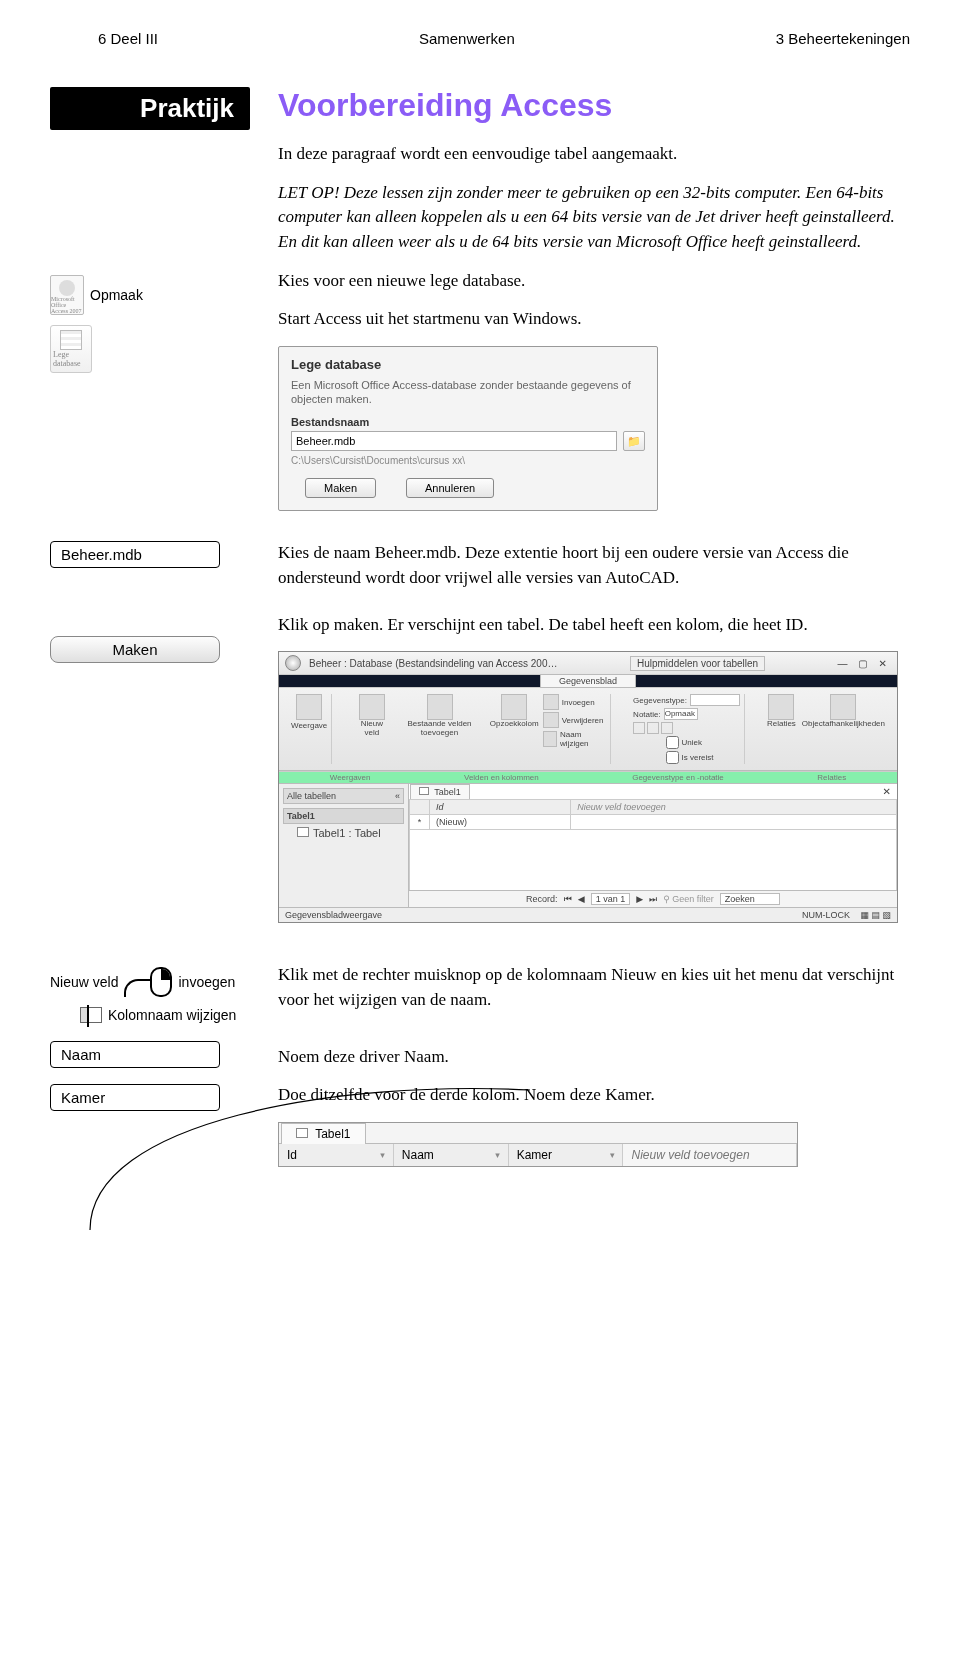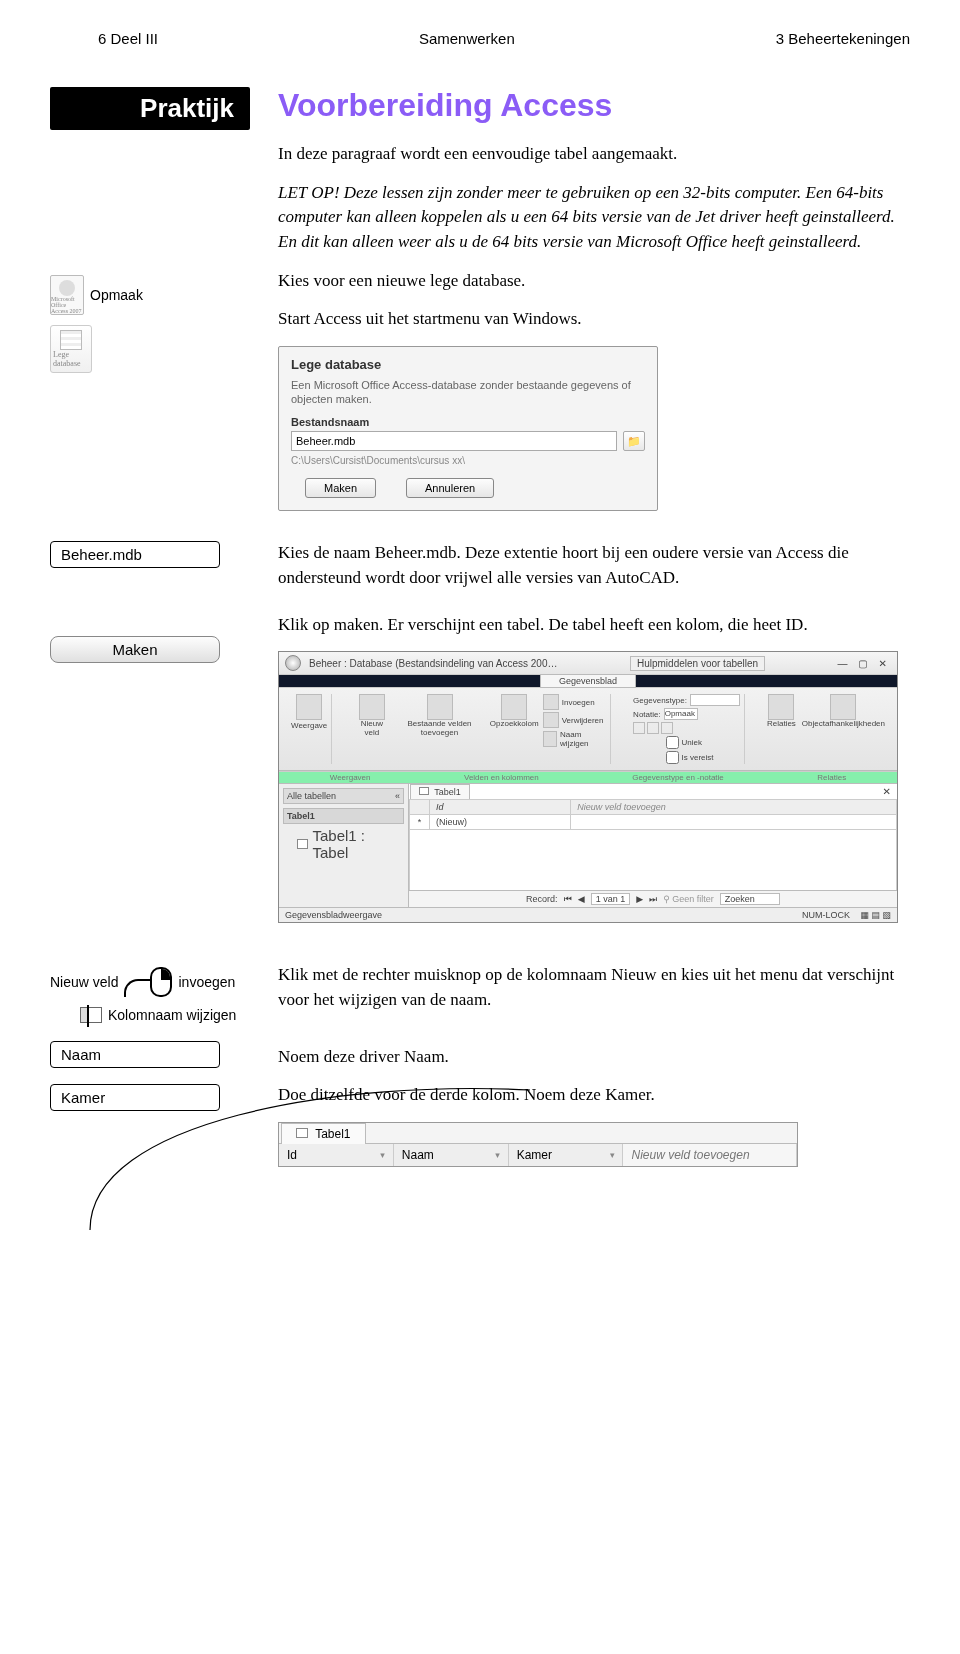--- a/index.html
+++ b/index.html
@@ -254,22 +254,22 @@
   }
   .nav-pane .nav-head {
     display:flex; justify-content:space-between; font-size:9px;
     padding: 2px 3px; background:#ddd; border:1px solid #bbb;
   }
   .nav-pane .nav-item {
     font-size: 9px; font-weight:bold; margin-top: 4px;
     background:#d8d8d8; padding:2px 3px; border:1px solid #bbb;
   }
   .nav-pane .nav-sub {
-    font-size: 15px; padding: 3px 4px 3px 14px;
-    display:flex; align-items:center; gap:4px;
+    font-size: 11px; padding: 3px 4px 3px 14px;
+    display:flex; align-items:flex-start; gap:4px;
   }
   .tbl-pane { flex: 1; }
   .tbl-tab {
     display:inline-block; background:#f8f8f8; border:1px solid #bbb;
     border-bottom:none; padding:2px 8px; font-size:9px;
     margin-left: 1px;
   }
   .tbl-grid {
     border:1px solid #bbb;
     border-collapse: collapse;

